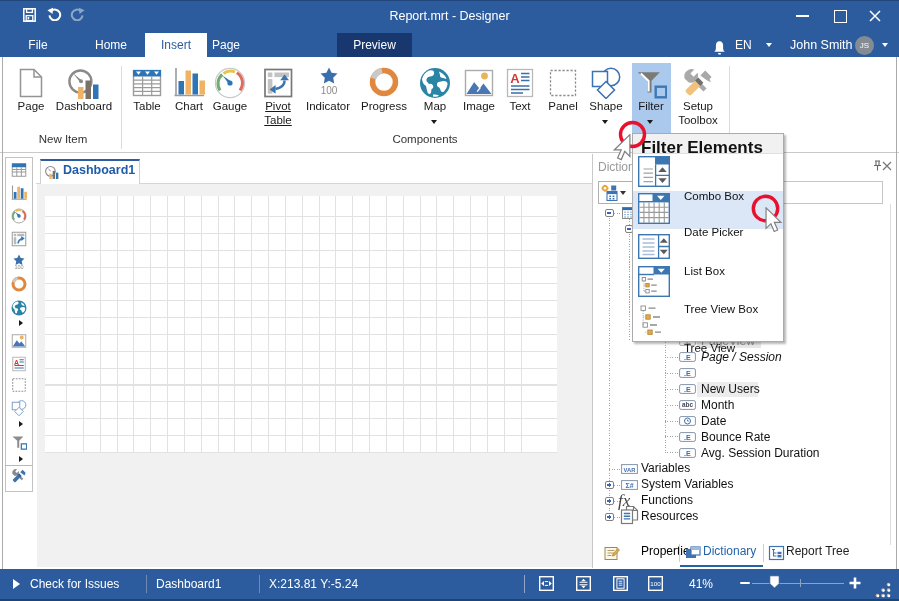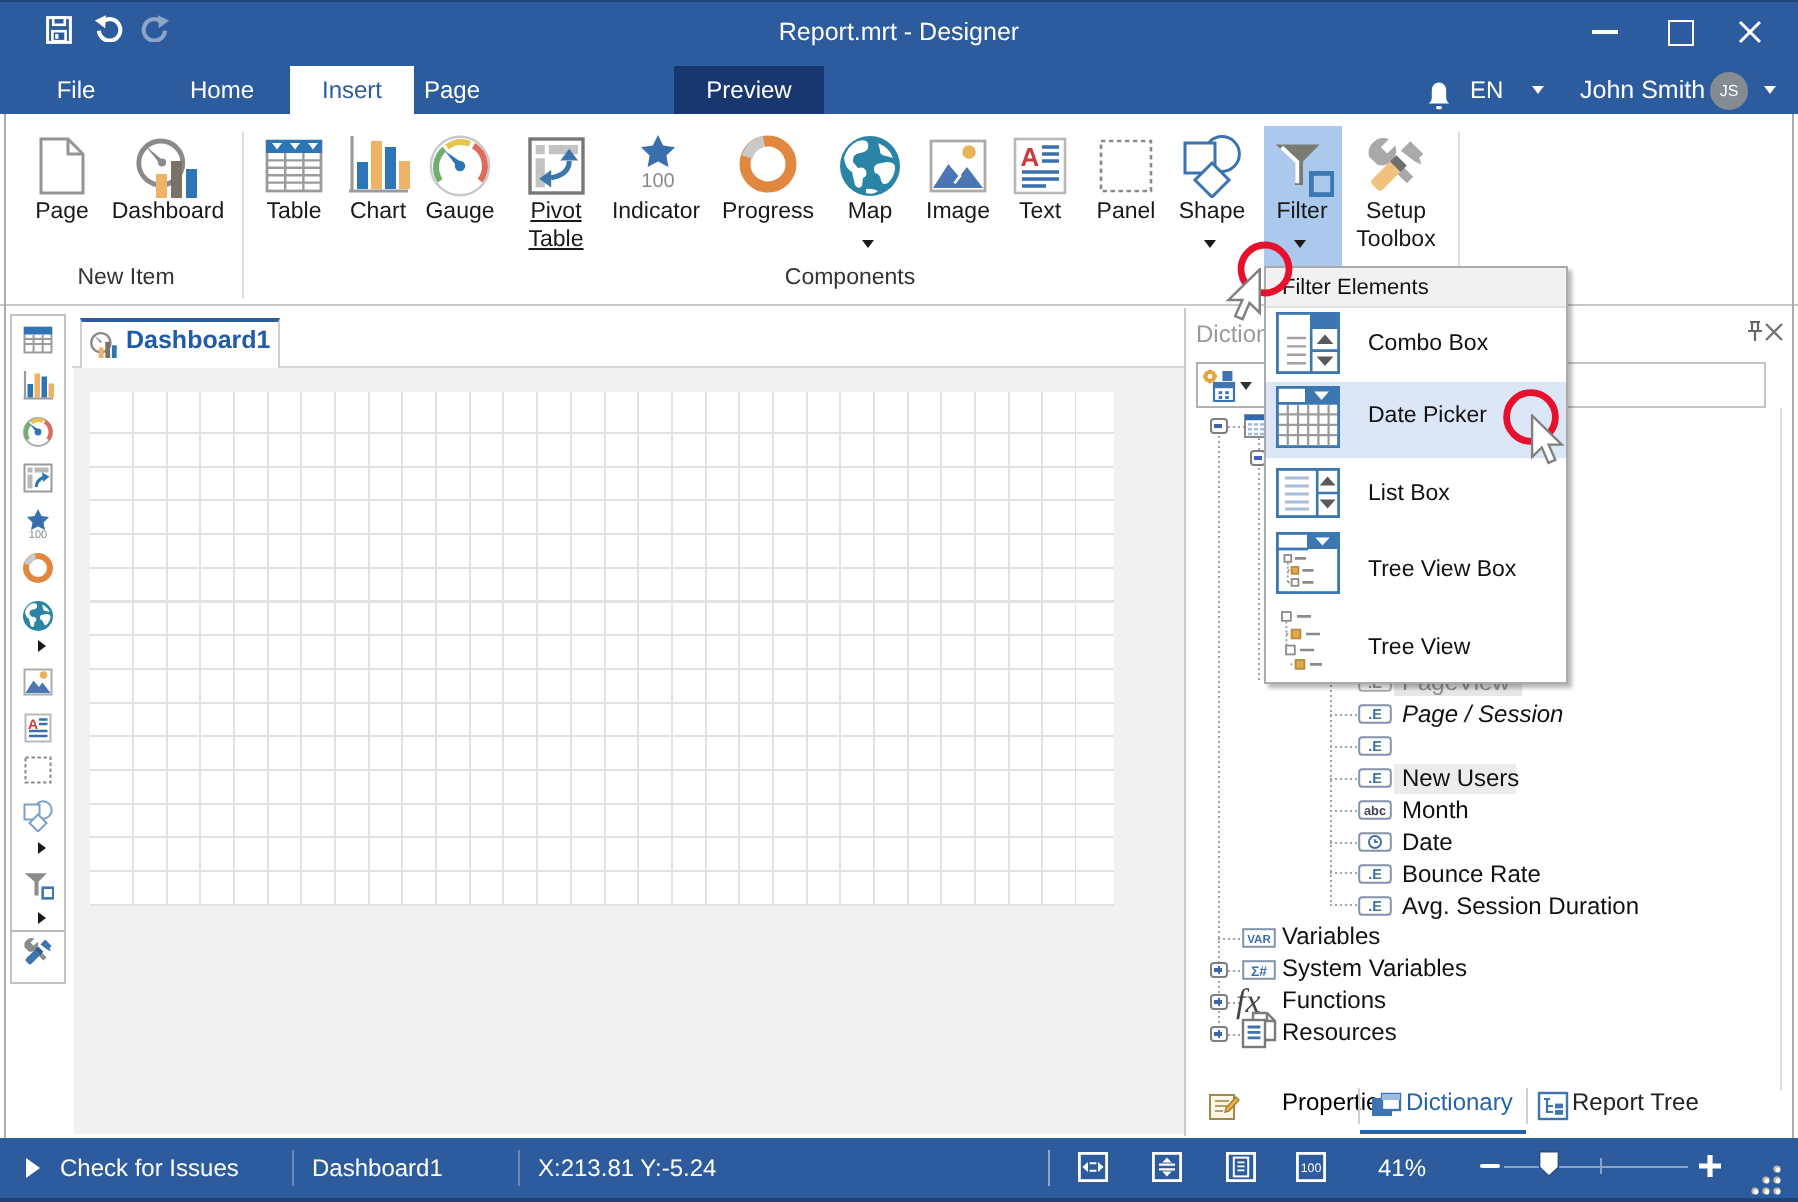--- a/index.html
+++ b/index.html
@@ -20,21 +20,21 @@
 .rgrp{position:absolute;top:76px;font-size:11.5px;color:#333;text-align:center;transform:translateX(-50%);}
 .rdiv{position:absolute;top:66px;width:1px;height:83px;background:#dcdcdc;}
 .caret{position:absolute;width:0;height:0;border-left:3.5px solid transparent;border-right:3.5px solid transparent;border-top:4px solid #1a1a1a;}
 .trow{position:absolute;font-size:12px;color:#111;white-space:nowrap;line-height:15px;}
 .vdot{position:absolute;width:1px;background-image:repeating-linear-gradient(to bottom,#a3a3a3 0,#a3a3a3 1px,transparent 1px,transparent 2.5px);}
 .hdot{position:absolute;height:1px;background-image:repeating-linear-gradient(to right,#a3a3a3 0,#a3a3a3 1px,transparent 1px,transparent 2.5px);}
 .ebox{position:absolute;width:8.5px;height:8.5px;background:#fff;border:1px solid #7f7f7f;border-radius:2px;box-sizing:border-box;}
 .ebox i{position:absolute;left:1.4px;top:2.6px;width:3.7px;height:1.3px;background:#3f62ae;}
 .ebox b{position:absolute;left:2.6px;top:1.4px;width:1.3px;height:3.7px;background:#3f62ae;}
 .ticon{position:absolute;}
-.mitem{position:absolute;left:51px;font-size:11.5px;color:#111;white-space:nowrap;}
+.mitem{position:absolute;left:51px;font-size:11.5px;color:#111;white-space:nowrap;margin-top:24px;}
 </style>
 </head>
 <body>
 <div class="abs" id="titlebar">
  <svg class="abs" style="left:23px;top:8px" width="13" height="14" viewBox="0 0 13 14">
   <rect x="0.8" y="0.8" width="11.4" height="12.4" fill="none" stroke="#fff" stroke-width="1.5"></rect>
   <rect x="3.6" y="0.8" width="5.8" height="3.6" fill="none" stroke="#fff" stroke-width="1.3"></rect>
   <rect x="3.2" y="7.6" width="6.6" height="5" fill="none" stroke="#fff" stroke-width="1.3"></rect>
   <rect x="4.6" y="9" width="1.6" height="2.4" fill="#fff"></rect>
  </svg>
@@ -467,21 +467,21 @@
  <svg class="ticon" style="left:175px;top:391px" width="17" height="16" viewBox="0 0 17 16">
   <rect x="1.5" y="1.5" width="14" height="13" fill="#fff" stroke="#3f74b4" stroke-width="1.2"></rect>
   <path d="M4 4.5 h3 M5.5 4.5 V11 h3 M5.5 8 h3" stroke="#3f74b4" stroke-width="1.1" fill="none"></path>
   <rect x="9.5" y="6.8" width="4" height="2.4" fill="#3f74b4"></rect>
       <rect x="9.5" y="10" width="4" height="2.4" fill="#3f74b4"></rect>
  </svg>
  <div class="trow" style="left:193px;top:390px;color:#222;">Report Tree</div>
 </div>
 <div class="abs" id="menu" style="left:632px;top:133px;width:152px;height:209px;background:#fff;border:1px solid #ababab;box-sizing:border-box;box-shadow:2px 2px 2px rgba(0,0,0,0.28);">
  <div class="abs" style="left:0;top:0;width:150px;height:19px;background:#f1f1f1;border-bottom:1px solid #e0e0e0;"></div>
- <div class="abs" style="left:8px;top:4px;font-size:11px;color:#111;">Filter Elements</div>
+ <div class="abs" style="left:8px;top:4px;font-size:17px;color:#111;font-weight:bold;">Filter Elements</div>
  <div class="abs" style="left:0;top:57px;width:150px;height:38px;background:#dbe6f7;"></div>
 
  <svg class="abs" style="left:5px;top:21.5px" width="32" height="31" viewBox="0 0 32 31">
   <rect x="0.7" y="0.7" width="30.6" height="29.6" fill="#fff" stroke="#3d77b2" stroke-width="1.4"></rect>
   <rect x="17" y="0.7" width="14.3" height="7.8" fill="#3d77b2"></rect>
   <path d="M17.6 8.5 V30 M17.6 19.3 H31" stroke="#3d77b2" stroke-width="1.3"></path>
   <path d="M5.5 13 h9.5 M5.5 17.2 h9.5 M5.5 21.4 h9.5 M5.5 25.6 h9.5" stroke="#a2a2a2" stroke-width="1.2"></path>
   <path d="M24.5 11.3 l4.2 4.7 h-8.4 z" fill="#5a5a5a"></path>
   <path d="M24.5 27 l4.2 -4.7 h-8.4 z" fill="#5a5a5a"></path>
  </svg>

